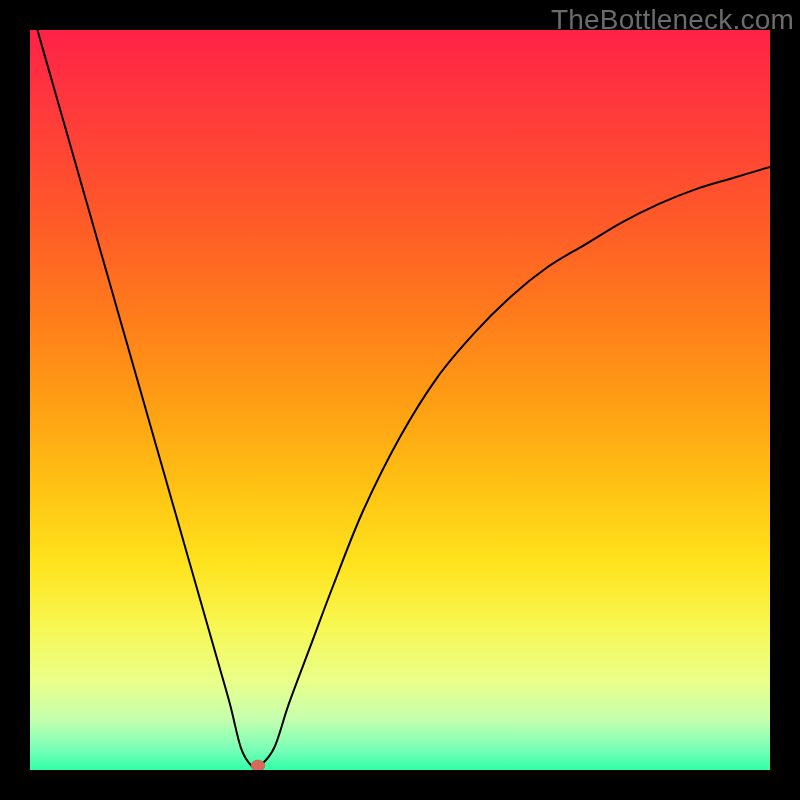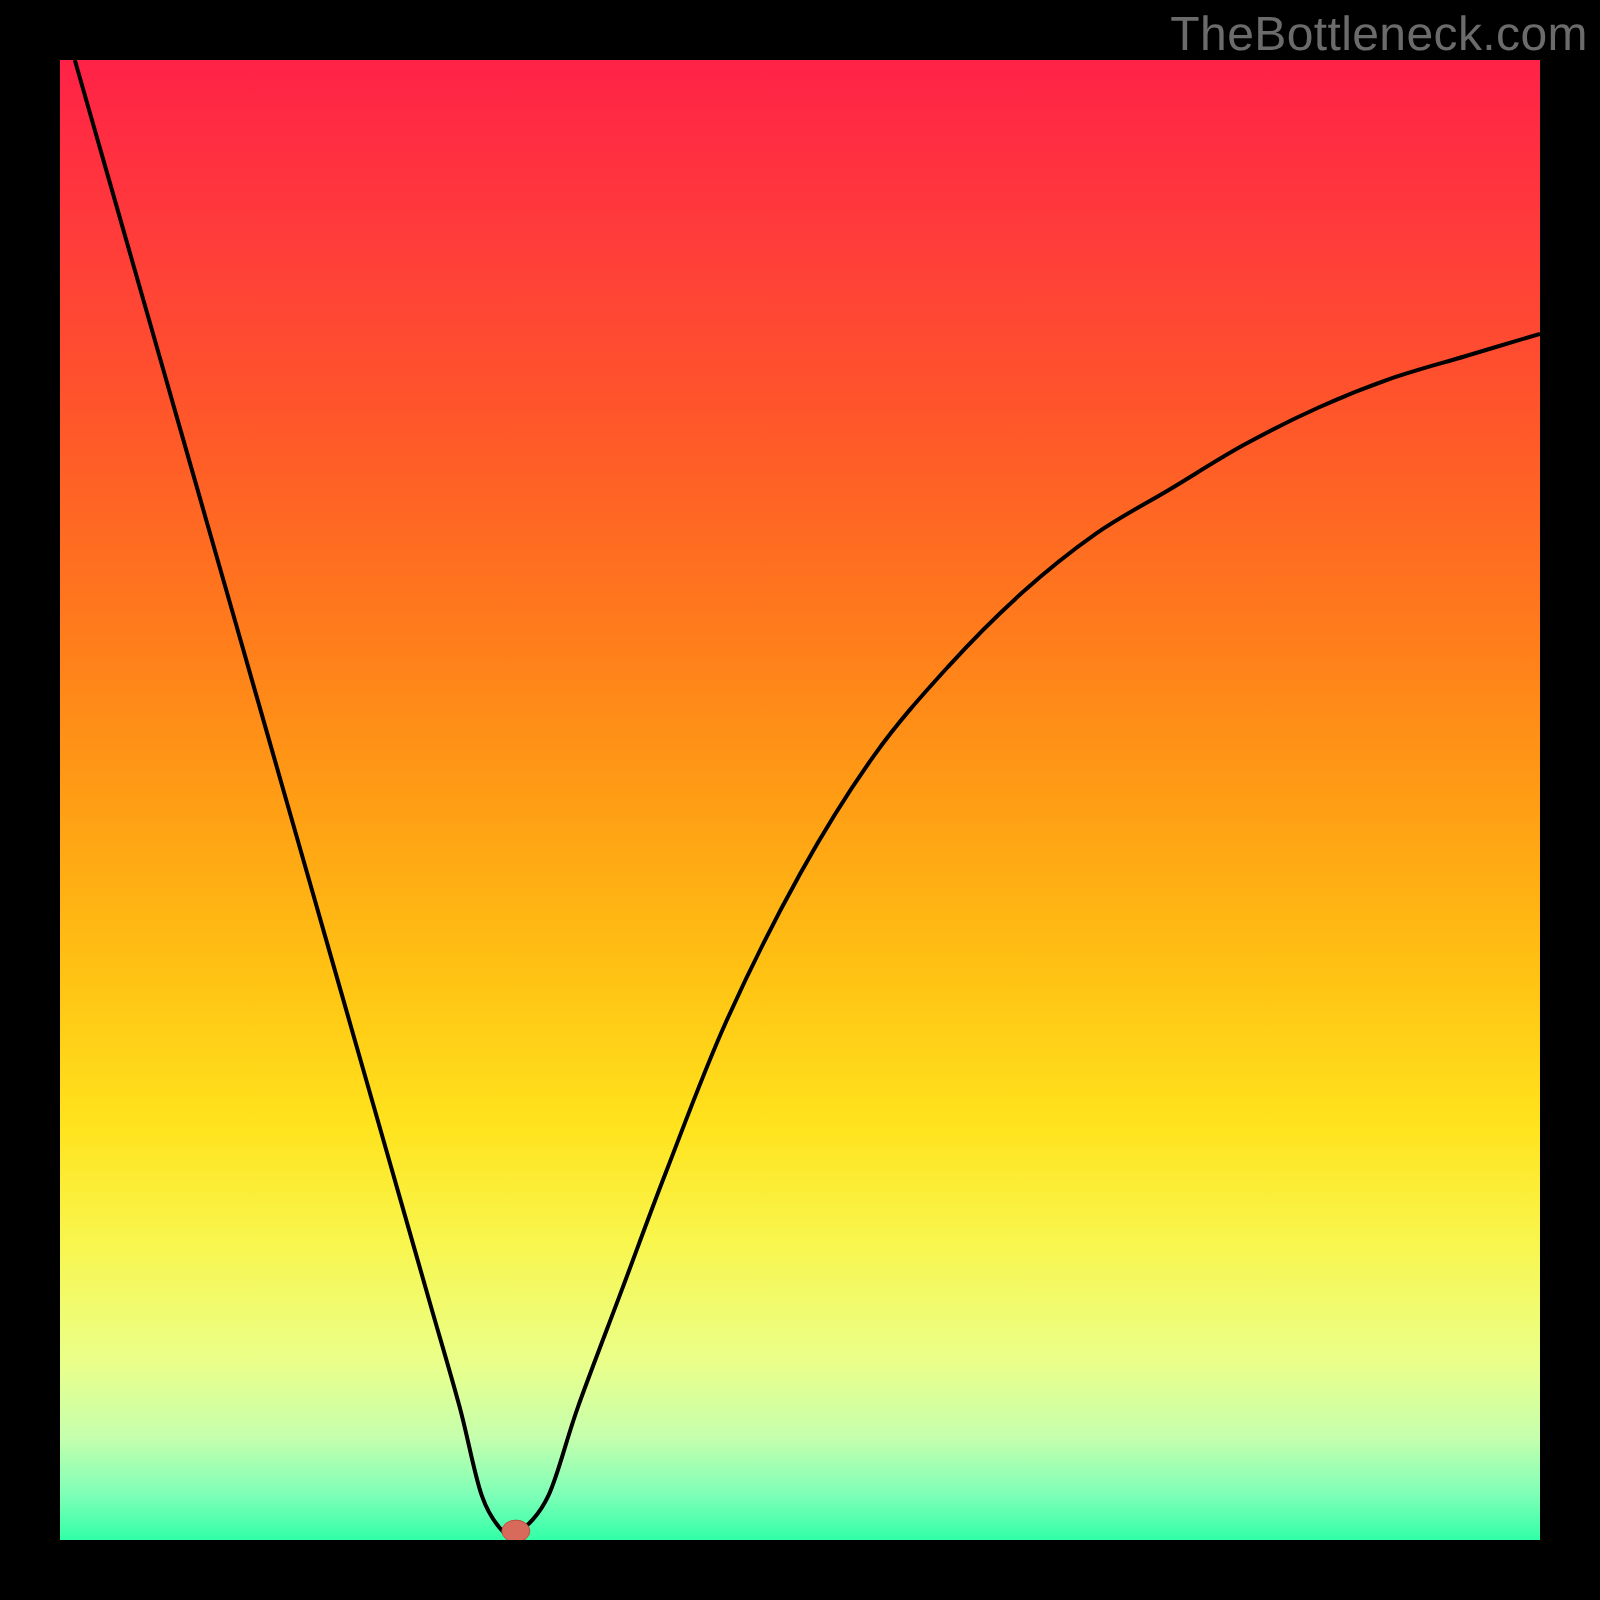--- a/index.html
+++ b/index.html
@@ -27,21 +27,21 @@
   }
   .gradient {
     width: 100%;
     height: 100%;
   }
   .watermark {
     position: absolute;
     top: 4px;
     right: 6px;
     color: #6b6b6b;
-    font-size: 24px;
+    font-size: 28px;
     letter-spacing: 0.2px;
     font-weight: 400;
   }
   .curve-svg {
     position: absolute;
     left: 0;
     top: 0;
     width: 100%;
     height: 100%;
     pointer-events: none;

